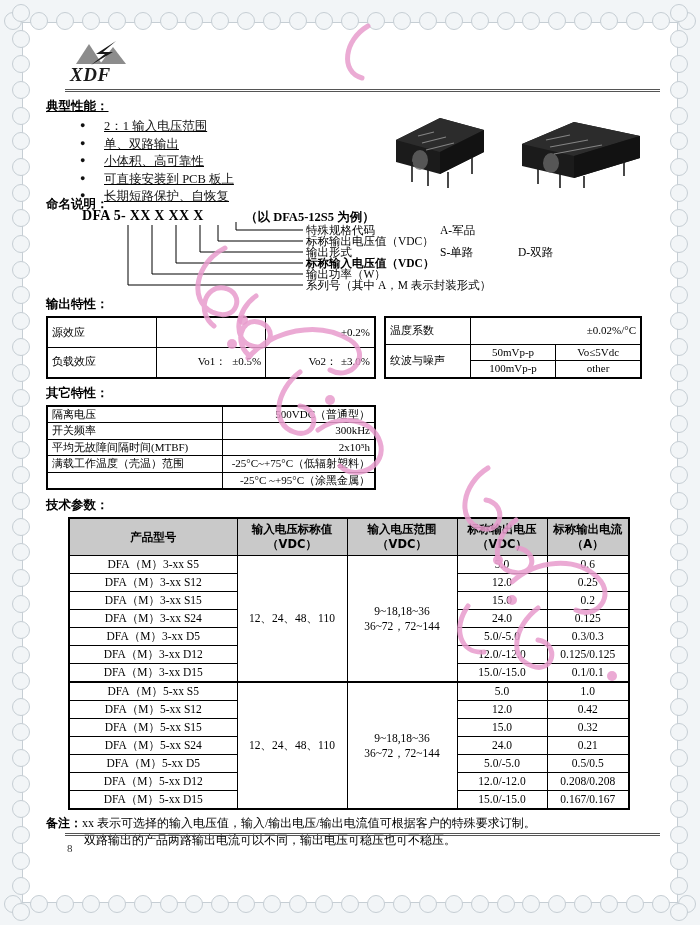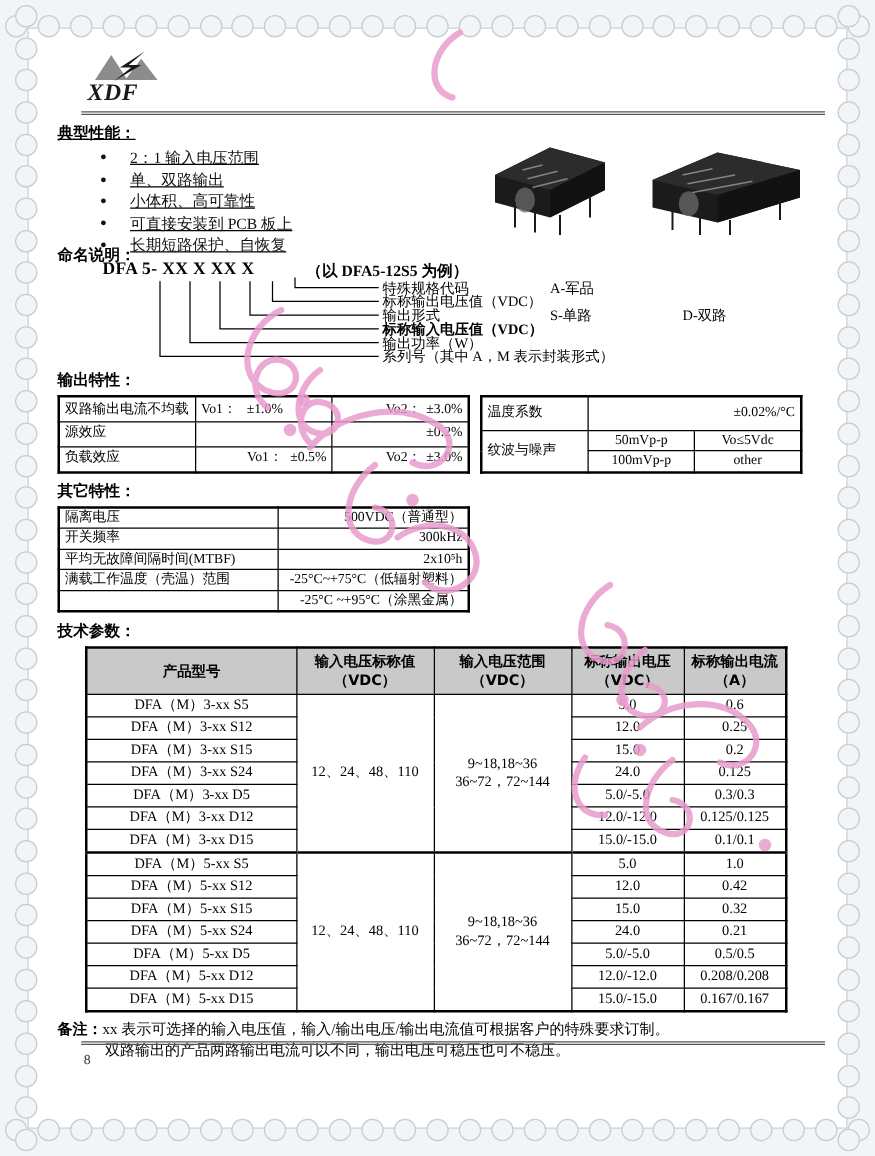--- a/index.html
+++ b/index.html
@@ -395,33 +395,28 @@
       </g>
     </svg>
     <div class="naming-label" style="left:266px; top:27px;">特殊规格代码</div>
     <div class="naming-label" style="left:266px; top:38px;">标称输出电压值（VDC）</div>
     <div class="naming-label" style="left:266px; top:49px;">输出形式</div>
     <div class="naming-label" style="left:266px; top:60px;font-weight:bold;">标称输入电压值（VDC）</div>
     <div class="naming-label" style="left:266px; top:71px;">输出功率（W）</div>
     <div class="naming-label" style="left:266px; top:82px;">系列号（其中 A，M 表示封装形式）</div>
     <div class="naming-extra" style="left:400px; top:27px;">A-军品</div>
     <div class="naming-extra" style="left:400px; top:49px;">S-单路</div>
-    <div class="naming-extra" style="left:478px; top:49px;margin-left:28px;">D-双路</div>
+    <div class="naming-extra" style="left:478px; top:49px;">D-双路</div>
   </div>
 
   <div style="margin-top:2px;">
     <div class="sec-h">输出特性：</div>
     <div class="spec-wrap">
       <table class="spec-tbl" style="width:330px;">
         <tbody>
-        <tr>
-          <td class="nb">双路输出电流不均载</td>
-          <td class="nb"><span>Vo1：</span><span style="margin-left:8px">±1.0%</span></td>
-          <td class="nb r"><span>Vo2：</span><span style="margin-left:4px">±3.0%</span></td>
-        </tr>
         <tr>
           <td>源效应</td>
           <td></td>
           <td class="r">±0.2%</td>
         </tr>
         <tr>
           <td>负载效应</td>
           <td class="r"><span>Vo1：</span><span style="margin-left:6px">±0.5%</span></td>
           <td class="r"><span>Vo2：</span><span style="margin-left:4px">±3.0%</span></td>
         </tr>

